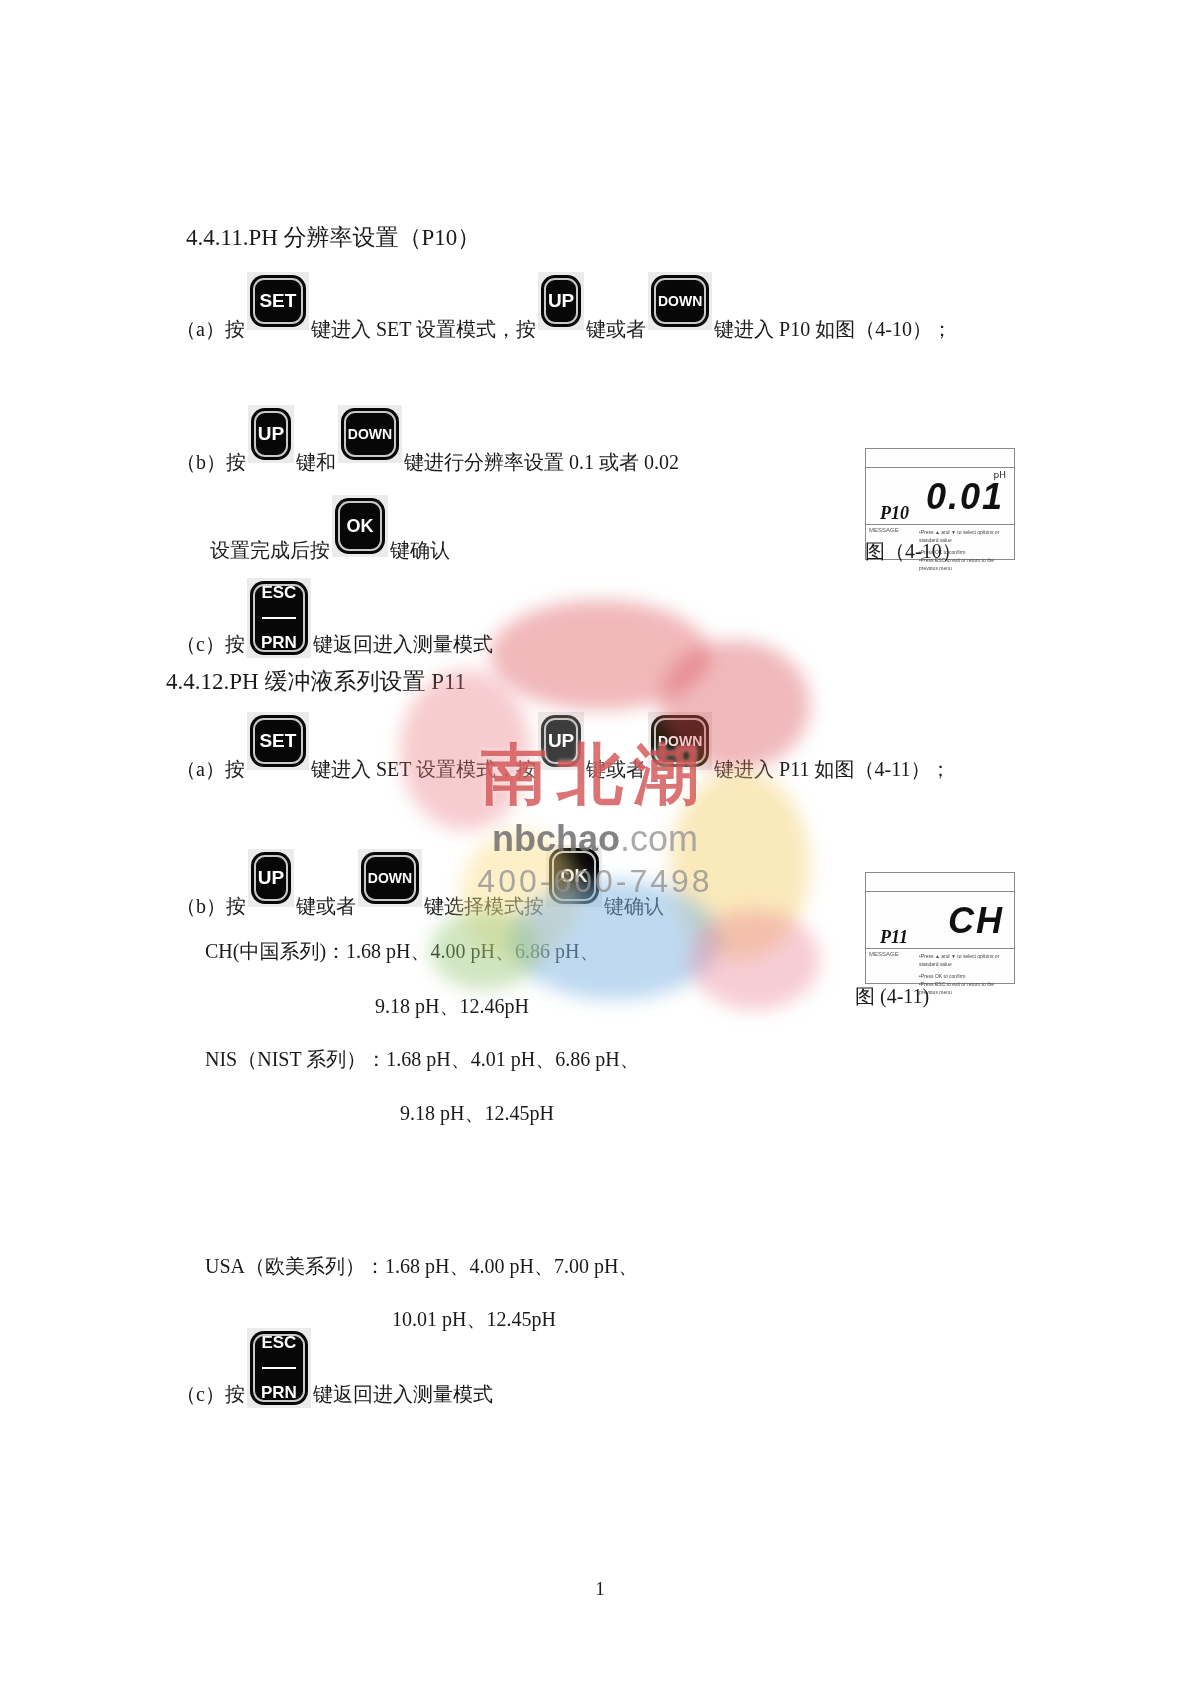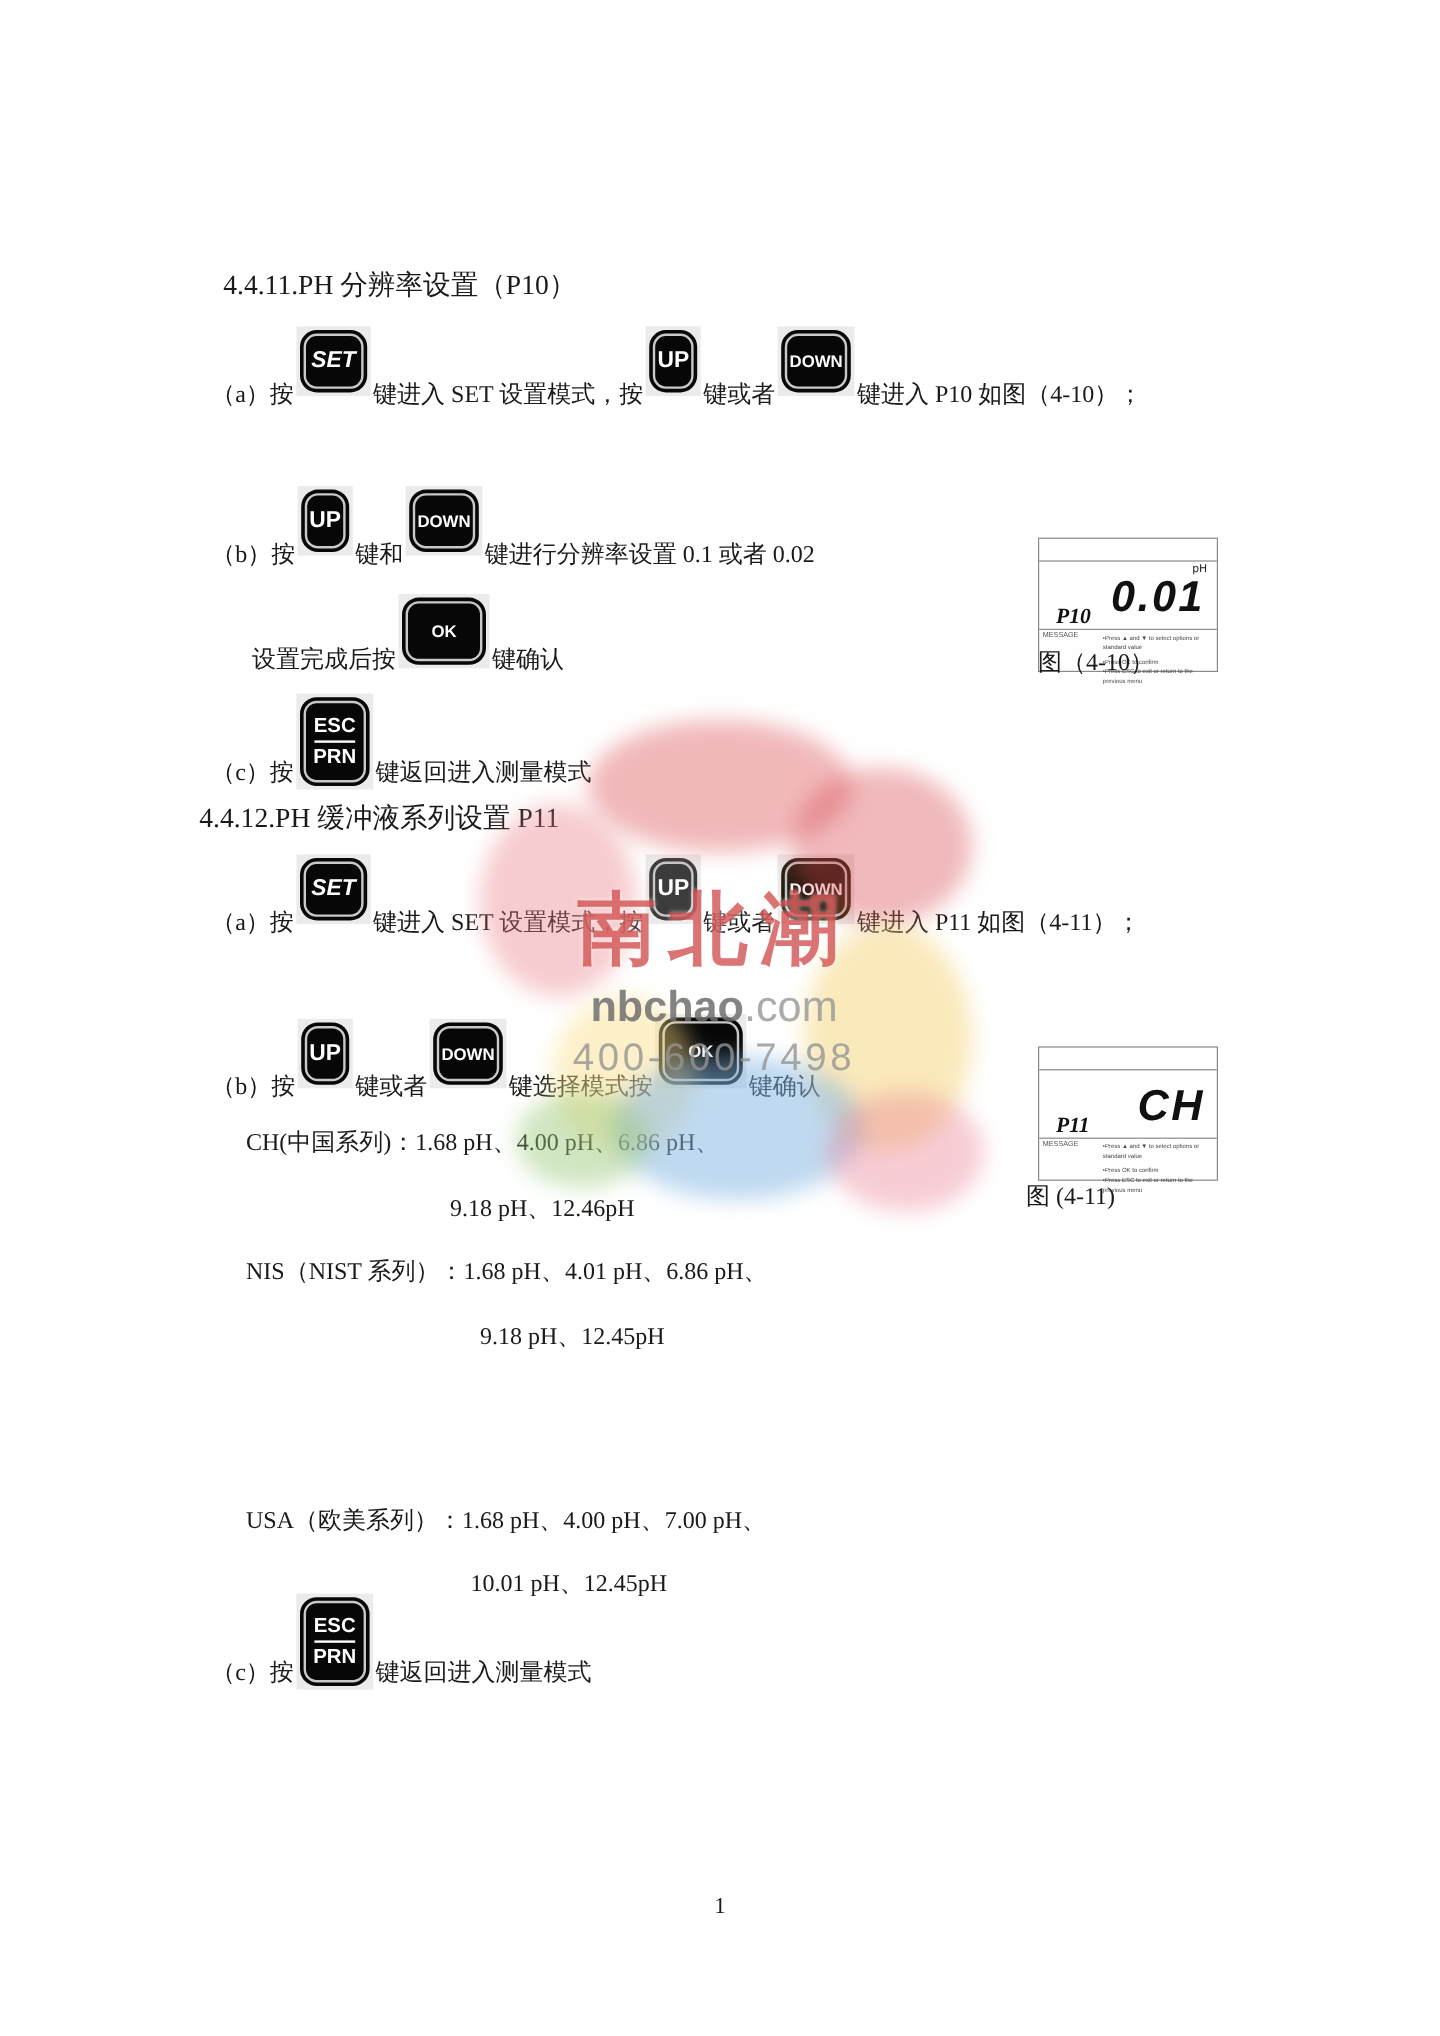--- a/index.html
+++ b/index.html
@@ -18,25 +18,25 @@
   .row-ok .key{margin-bottom:9px;}
   .row-esc .key{margin-bottom:2px;}
   .key-face{
     display:flex;align-items:center;justify-content:center;flex-direction:column;
     background:#070707;border-radius:14px;position:relative;color:#fff;
     font-family:"Liberation Sans",sans-serif;font-weight:bold;
   }
   .key-face::before{
     content:"";position:absolute;inset:3px;border:2px solid #c9c9c9;border-radius:11px;
   }
-  .key-set .key-face{width:56px;height:52px;font-size:19px;font-style:italic;}
+  .key-set .key-face{width:56px;height:52px;font-size:19px;}
   .key-up .key-face{width:40px;height:52px;font-size:19px;}
   .key-down .key-face{width:58px;height:52px;font-size:14px;}
-  .key-ok .key-face{width:70px;height:56px;font-size:14px;}
-  .key-esc .key-face{width:58px;height:74px;font-size:17px;gap:1px;}
+  .key-ok .key-face{width:50px;height:56px;font-size:18px;}
+  .key-esc .key-face{width:58px;height:74px;font-size:17px;gap:13px;}
   .key-divider{width:34px;border-top:2px solid #fff;margin:1px 0;}
   .key-label{position:relative;z-index:1;}
   
   .key-dim .key-face{background:#3c3c3c;}
   .key-tint .key-face{background:linear-gradient(135deg,#2b2417 0%,#171106 55%,#3a2e08 100%);}
   
   .lcd{position:absolute;width:150px;height:112px;background:#fefefe;border:1px solid #8a8a8a;box-sizing:border-box;}
   .lcd-top{height:18px;border-bottom:1px solid #8a8a8a;}
   .lcd-main{position:relative;height:56px;}
   .lcd-unit{position:absolute;top:2px;right:8px;font-size:9px;font-family:"DejaVu Sans",sans-serif;color:#222;}

